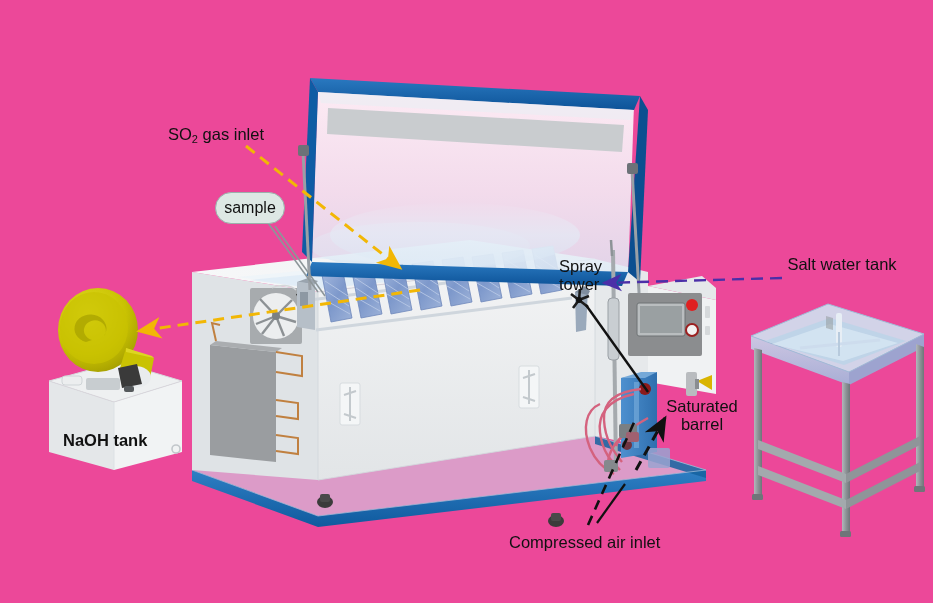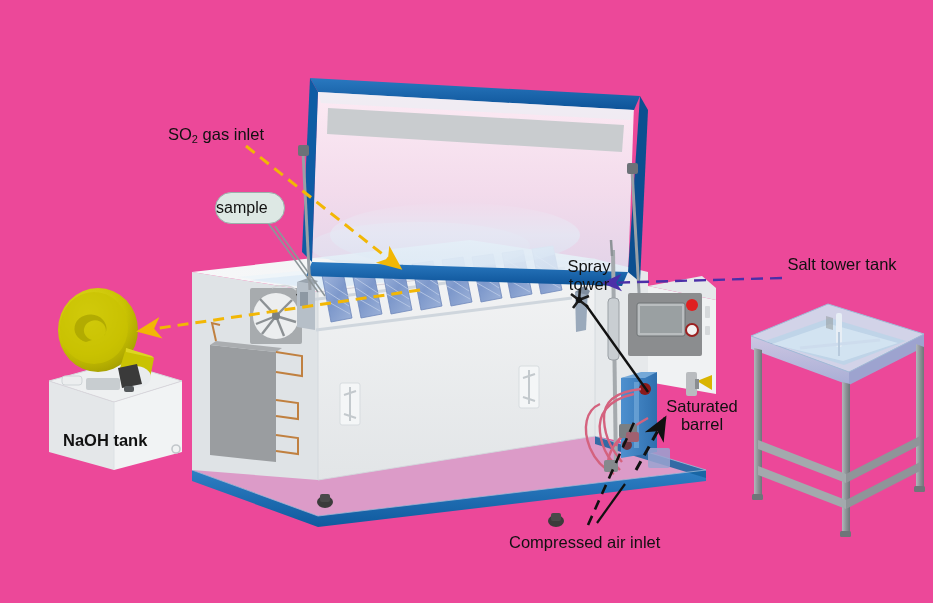--- a/index.html
+++ b/index.html
@@ -15,32 +15,32 @@
     position:absolute;
     color:#111111;
     font-family:"Liberation Sans", sans-serif;
     white-space:nowrap;
     line-height:1.12;
     -webkit-font-smoothing:antialiased;
   }
   .lbl-so2{left:168px;top:125px;font-size:16.5px;}
   .lbl-so2 sub{font-size:11px;vertical-align:baseline;position:relative;top:3px;}
   .lbl-naoh{left:63px;top:431px;font-size:16.5px;font-weight:bold;}
-  .lbl-spray{left:559px;top:257px;font-size:16.5px;text-align:center;white-space:normal;width:60px;}
+  .lbl-spray{left:559px;top:257px;font-size:16.5px;text-align:left;white-space:normal;width:60px;}
   .lbl-salt{left:787px;top:255px;font-size:16.5px;text-align:center;white-space:normal;width:110px;}
   .lbl-sat{left:665px;top:397px;font-size:16.5px;text-align:center;white-space:normal;width:74px;}
   .lbl-air{left:509px;top:533px;font-size:16.5px;}
 
   .callout{
     position:absolute;left:215px;top:192px;
     width:68px;height:30px;
     background:#dde8e4;
     border:1px solid #9bb0ab;
     border-radius:16px;
-    display:flex;align-items:center;
+    display:flex;align-items:center;justify-content:center;
     font-size:16px;color:#111;
     box-shadow:0 0 0 0 rgba(0,0,0,0);
   }
 </style>
 </head>
 <body>
 
 <div id="stage">
 
 <svg width="933" height="603" viewBox="0 0 933 603">
@@ -405,18 +405,18 @@
 
 <div class="lbl lbl-so2">
   <span>SO</span><sub>2</sub><span> gas inlet</span>
 </div>
 
 <div class="callout">
   <span>sample</span>
 </div>
 
 <div class="lbl lbl-spray">Spray tower</div>
-<div class="lbl lbl-salt">Salt tower tank</div>
+<div class="lbl lbl-salt">Salt water tank</div>
 <div class="lbl lbl-air">Compressed air inlet</div>
 <div class="lbl lbl-sat">Saturated barrel</div>
 <div class="lbl lbl-naoh">NaOH tank</div>
 
 </div>
 
 </body></html>

